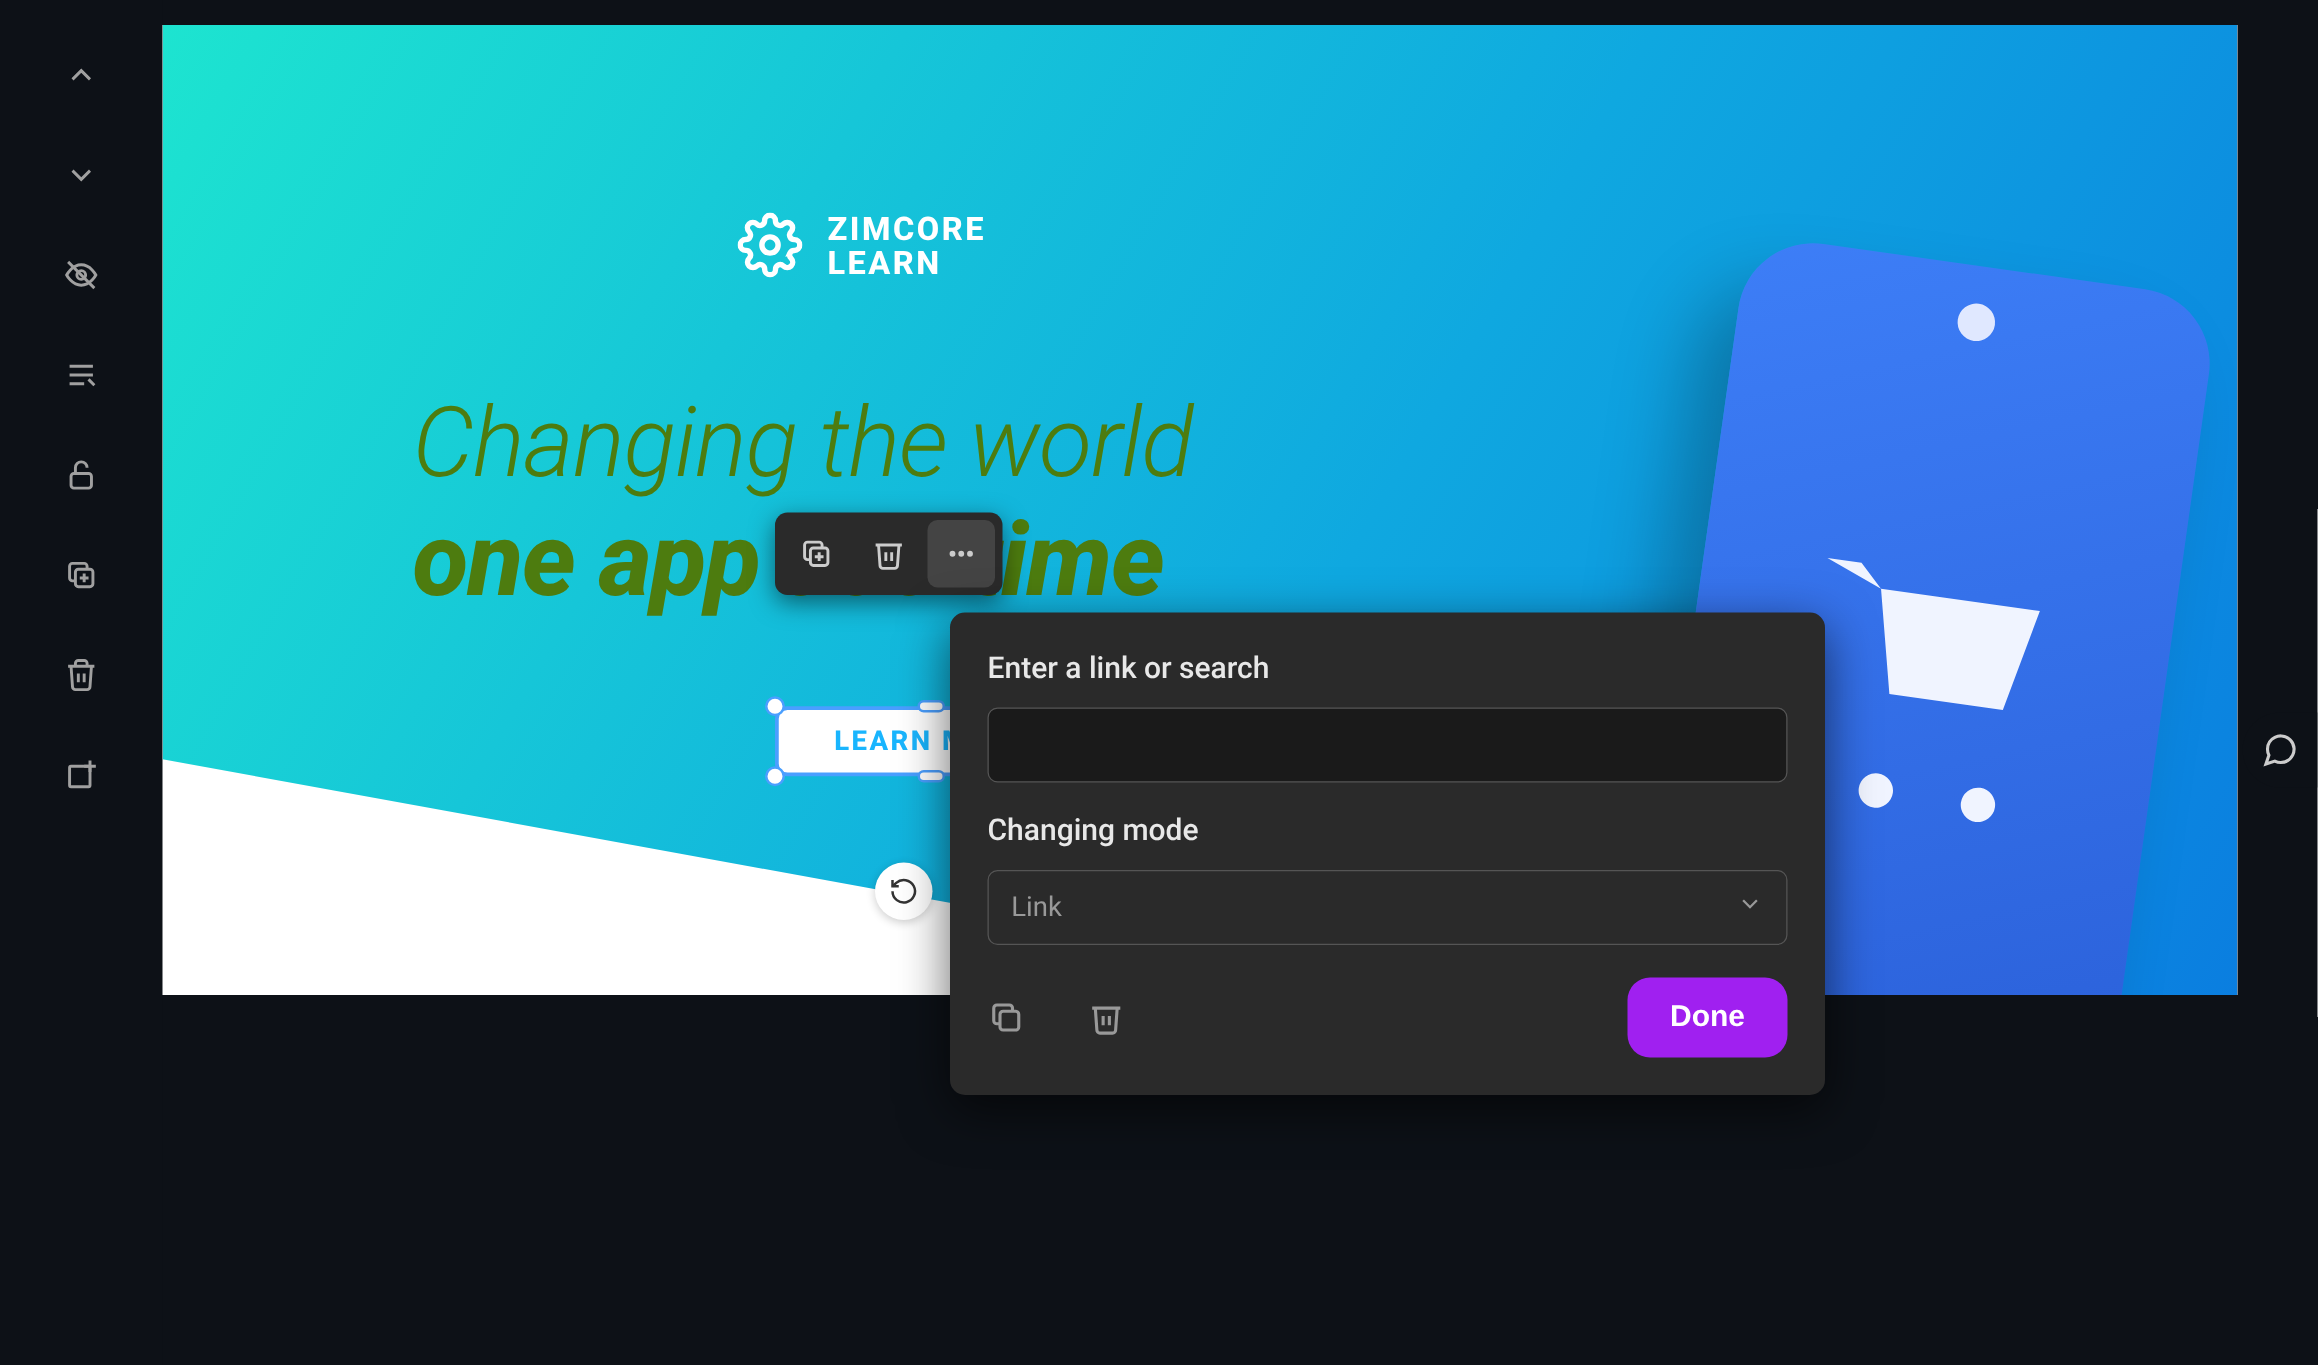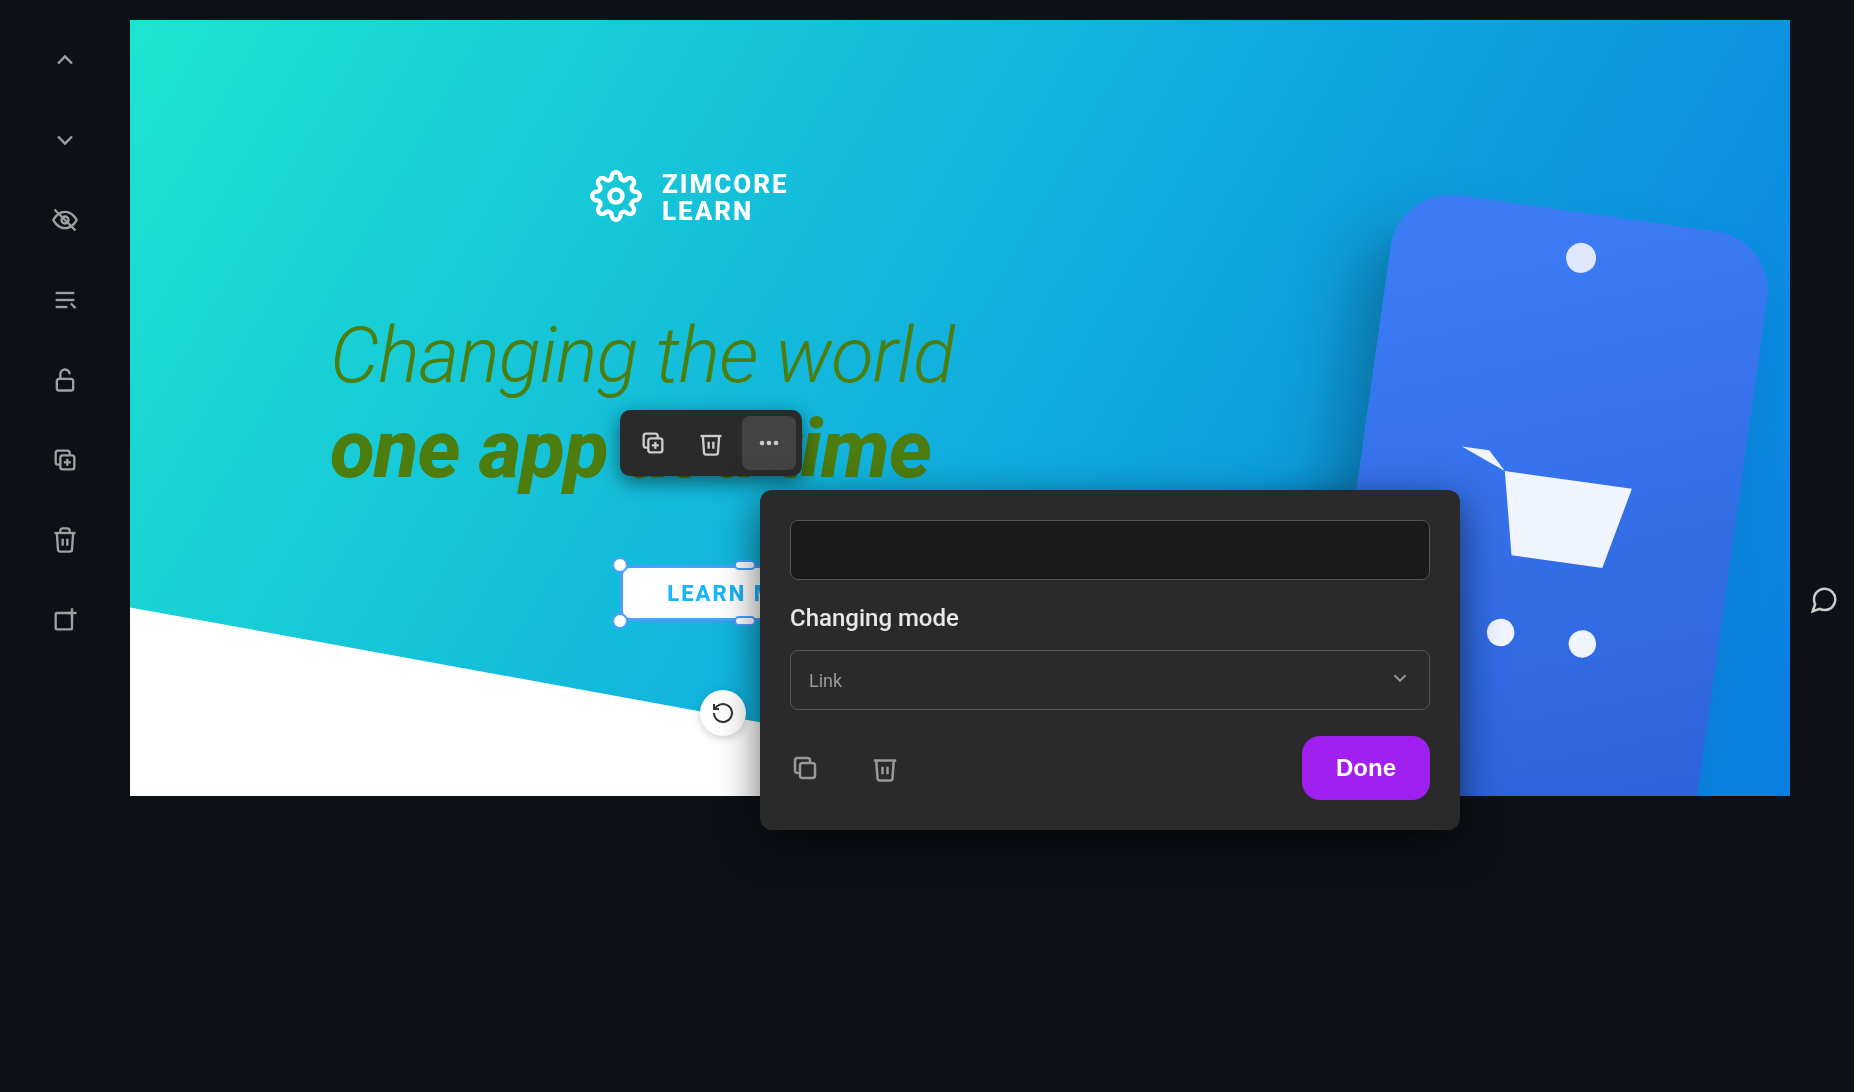--- a/index.html
+++ b/index.html
@@ -223,21 +223,21 @@
   margin-bottom: 24px;
 }
 .pop-select {
   width: 100%;
   height: 60px;
   background: #2a2a2a;
   border: 1px solid #555;
   border-radius: 8px;
   padding: 0 18px;
   color: #999;
-  font-size: 18px;
+  font-size: 22px;
   display: flex;
   align-items: center;
   justify-content: space-between;
   cursor: pointer;
   margin-bottom: 26px;
 }
 .pop-footer {
   display: flex;
   align-items: center;
   justify-content: space-between;
@@ -410,20 +410,21 @@
   <div class="ctx-btn active">
     <svg width="28" height="28" viewBox="0 0 24 24" fill="currentColor">
         <circle cx="6" cy="12" r="2"></circle>
         <circle cx="12" cy="12" r="2"></circle>
         <circle cx="18" cy="12" r="2"></circle>
       </svg>
   </div>
 </div>
 
 <div class="popover">
+  <div class="pop-label">Enter a link or search</div>
   <input class="pop-input" style="">
   <div class="pop-label">Changing mode</div>
   <div class="pop-select">
     <span>Link</span>
     <span>
       <svg width="22" height="22" viewBox="0 0 24 24" fill="none" stroke="currentColor" stroke-width="2">
           <polyline points="6 9 12 15 18 9"></polyline>
         </svg>
     </span>
   </div>

